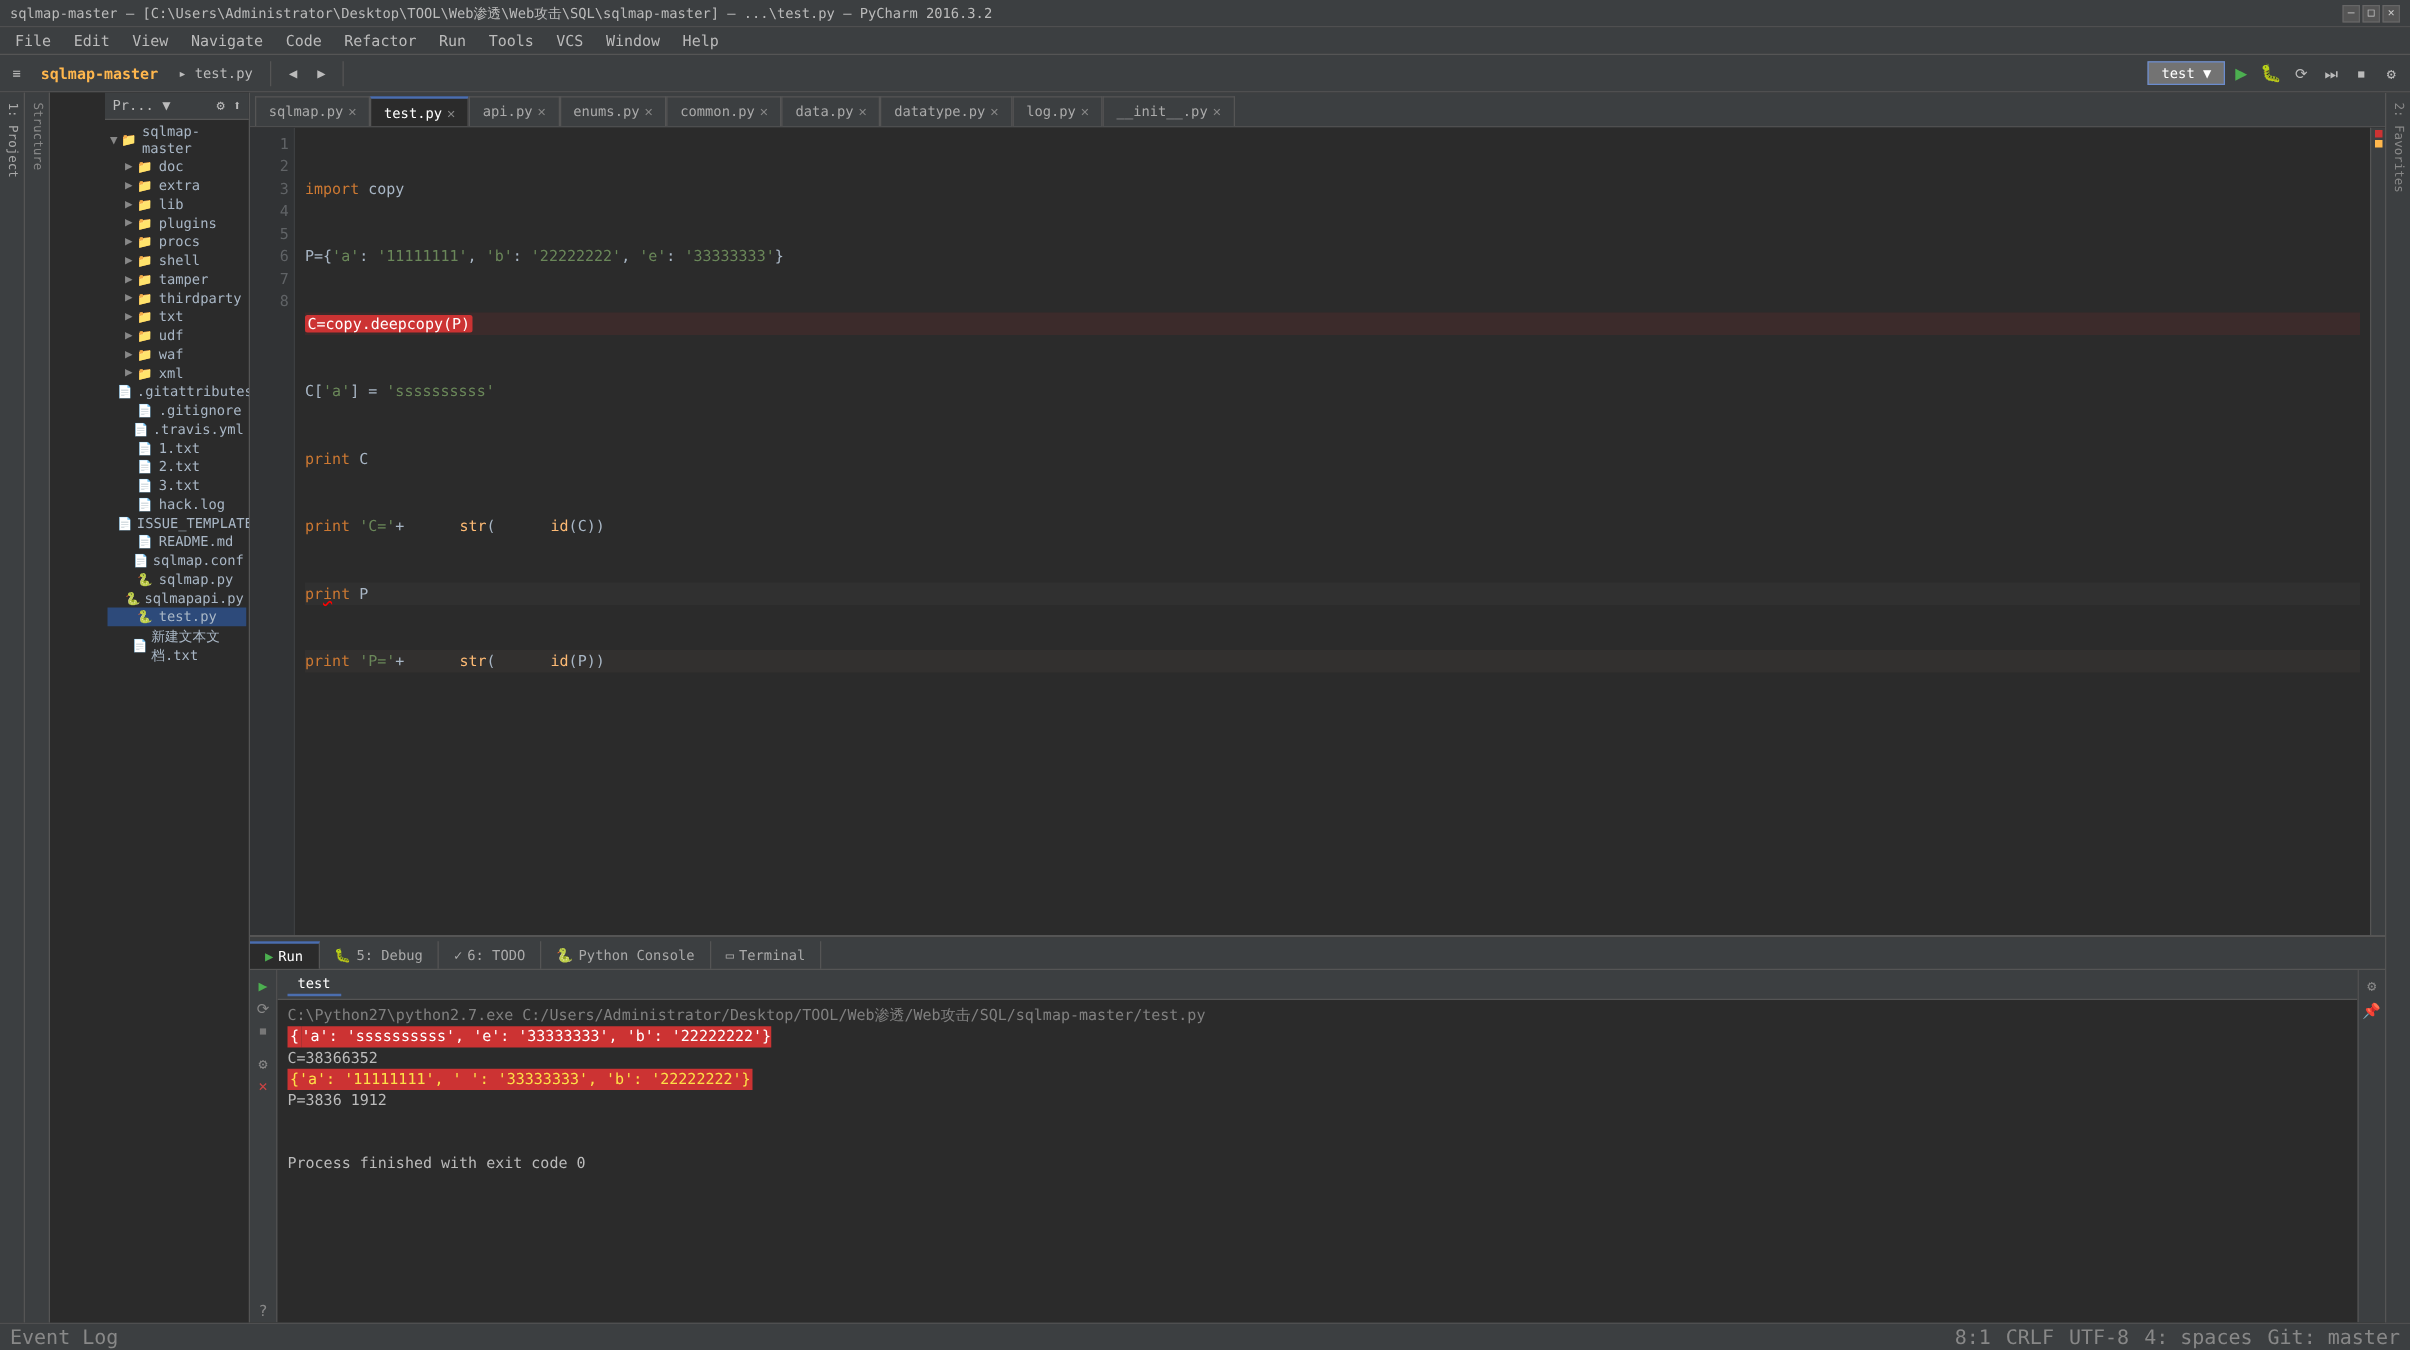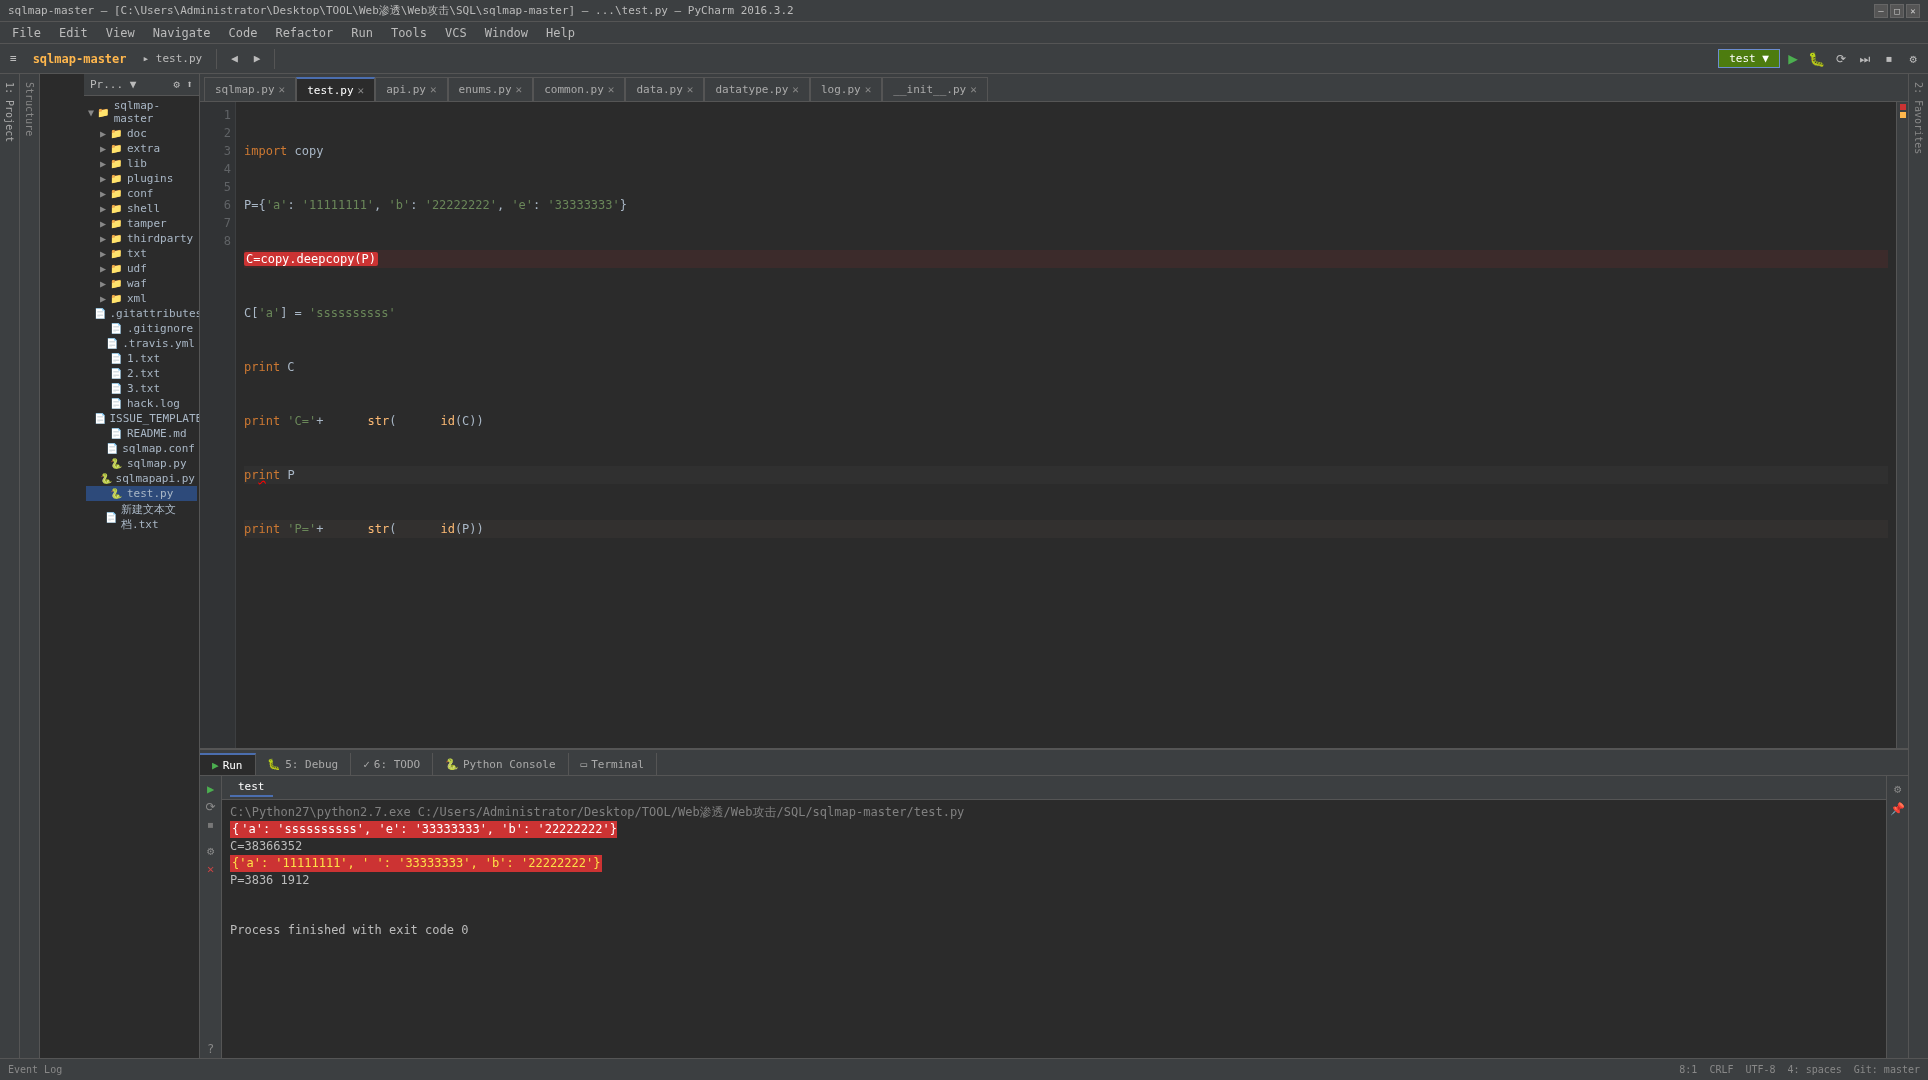--- a/index.html
+++ b/index.html
@@ -38,21 +38,21 @@
       height: 30px;
       display: flex;
       align-items: center;
       padding: 0 4px;
       border-bottom: 1px solid #555;
       gap: 4px;
     }
     .project-label { color: #ffb74d; font-weight: bold; font-size: 12px; padding: 0 6px; }
     .toolbar-sep { width: 1px; height: 20px; background: #555; margin: 0 4px; }
     .toolbar-btn { padding: 2px 6px; color: #bbbbbb; font-size: 11px; cursor: pointer; background: transparent; border: none; }
-    .run-btn { background: #4d7c0f; color: white; padding: 2px 10px; font-size: 11px; border: 1px solid #6b8ccf; }
+    .run-btn { background: #737373; color: white; padding: 2px 10px; font-size: 11px; border: 1px solid #6b8ccf; }
     .run-controls { display: flex; align-items: center; gap: 2px; margin-left: auto; }
     .ctrl-btn { width: 22px; height: 22px; display: flex; align-items: center; justify-content: center; color: #bbbbbb; font-size: 12px; cursor: pointer; }
 
     
     #main-layout { display: flex; height: calc(1080px - 22px - 22px - 30px - 22px); }
 
     
     #side-icons-left {
       width: 20px;
       background: #3c3f41;
@@ -234,21 +234,21 @@
 
     
     #status-bar {
       height: 22px;
       background: #3c3f41;
       border-top: 1px solid #555;
       display: flex;
       align-items: center;
       justify-content: space-between;
       padding: 0 8px;
-      font-size: 10px;
+      font-size: 16px;
       color: #888;
     }
     #status-left { display: flex; align-items: center; gap: 8px; }
     #status-right { display: flex; align-items: center; gap: 12px; text-align: right; }
 
     
     #struct-tabs {
       width: 20px;
       background: #3c3f41;
       border-right: 1px solid #555;
@@ -373,21 +373,21 @@
         <span class="tree-indent"></span>
         <span class="tree-arrow">▶</span>
         <span class="tree-icon folder-icon">📁</span>
         <span>plugins</span>
       </div>
 
       <div class="tree-item">
         <span class="tree-indent"></span>
         <span class="tree-arrow">▶</span>
         <span class="tree-icon folder-icon">📁</span>
-        <span>conf</span>
+        <span>procs</span>
       </div>
 
       <div class="tree-item">
         <span class="tree-indent"></span>
         <span class="tree-arrow">▶</span>
         <span class="tree-icon folder-icon">📁</span>
         <span>shell</span>
       </div>
 
       <div class="tree-item">

